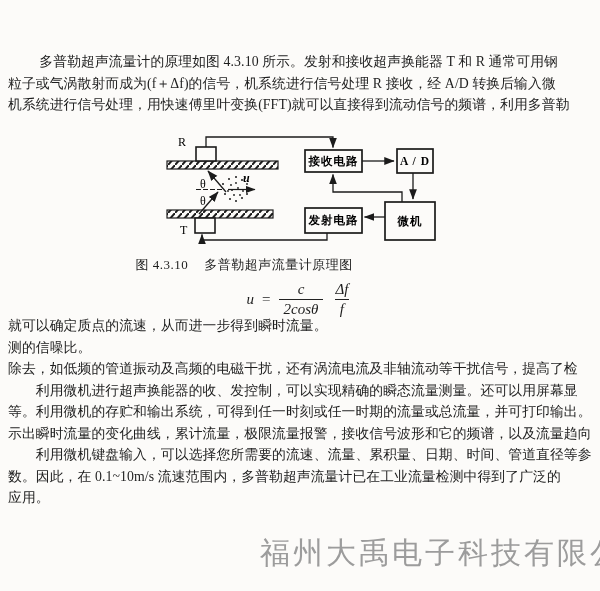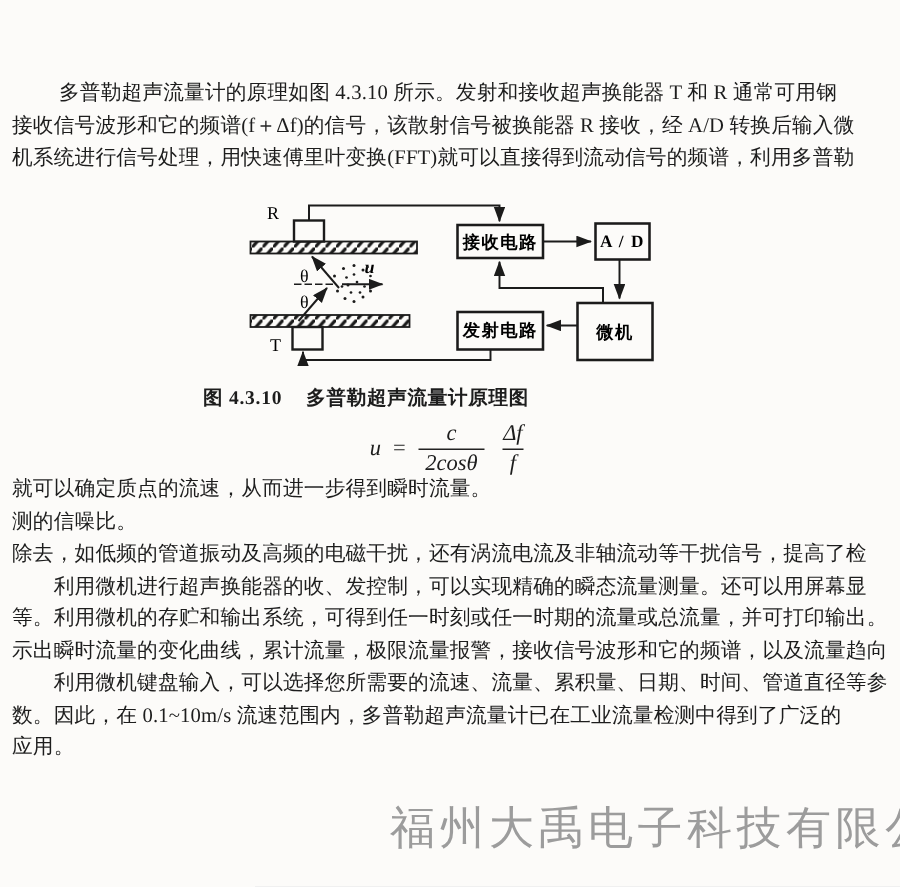--- a/index.html
+++ b/index.html
@@ -24,21 +24,21 @@
   
   .diagram{position:absolute;top:133px;left:0;width:600px;height:114px;}
   .diagram svg{display:block;}
   .dlabel{font-family:"Liberation Serif","DejaVu Serif",serif;font-size:12px;}
   .ditalic{font-style:italic;}
   .dbox-label{font-family:"Liberation Serif","DejaVu Serif",serif;font-size:11.5px;font-weight:bold;letter-spacing:1px;}
 
   
   .caption{
     position:absolute;top:256px;left:0;width:488px;
-    text-align:center;font-size:13px;font-weight:bold;letter-spacing:0.5px;
+    text-align:center;font-size:13px;font-weight:normal;letter-spacing:0.5px;
   }
   .caption .cap-title{margin-left:16px;}
 
   
   .formula{
     position:absolute;top:281px;left:0;width:600px;
     display:flex;justify-content:center;align-items:center;gap:7px;
     font-size:15px;font-style:italic;
   }
   .formula .feq{font-style:normal;padding:0 1px;}
@@ -54,21 +54,21 @@
     color:#9c9c9c;white-space:nowrap;
   }
 </style>
 </head>
 <body>
 
 <div class="page">
 
   <div class="textblock" id="block-top">
       <div class="line">　　 多普勒超声流量计的原理如图 4.3.10 所示。发射和接收超声换能器 T 和 R 通常可用钢</div>
-      <div class="line">接收信号波形和它的频谱(f＋Δf)的信号，该散射信号被换能器 R 接收，经 A/D 转换后输入微</div>
+      <div class="line">粒子或气涡散射而成为(f＋Δf)的信号，机系统进行信号处理 R 接收，经 A/D 转换后输入微</div>
       <div class="line">机系统进行信号处理，用快速傅里叶变换(FFT)就可以直接得到流动信号的频谱，利用多普勒</div>
     </div>
 
   <div class="diagram">
     <svg width="600" height="114" viewBox="0 0 600 114" xmlns="http://www.w3.org/2000/svg">
       <defs>
         <pattern id="hatch" patternUnits="userSpaceOnUse" width="7" height="8">
           <line x1="0" y1="8" x2="7" y2="0" stroke="#1b1b1b" stroke-width="2.1"></line>
         </pattern>
         <marker id="arr" markerWidth="9" markerHeight="8" refX="7.5" refY="3" orient="auto">

